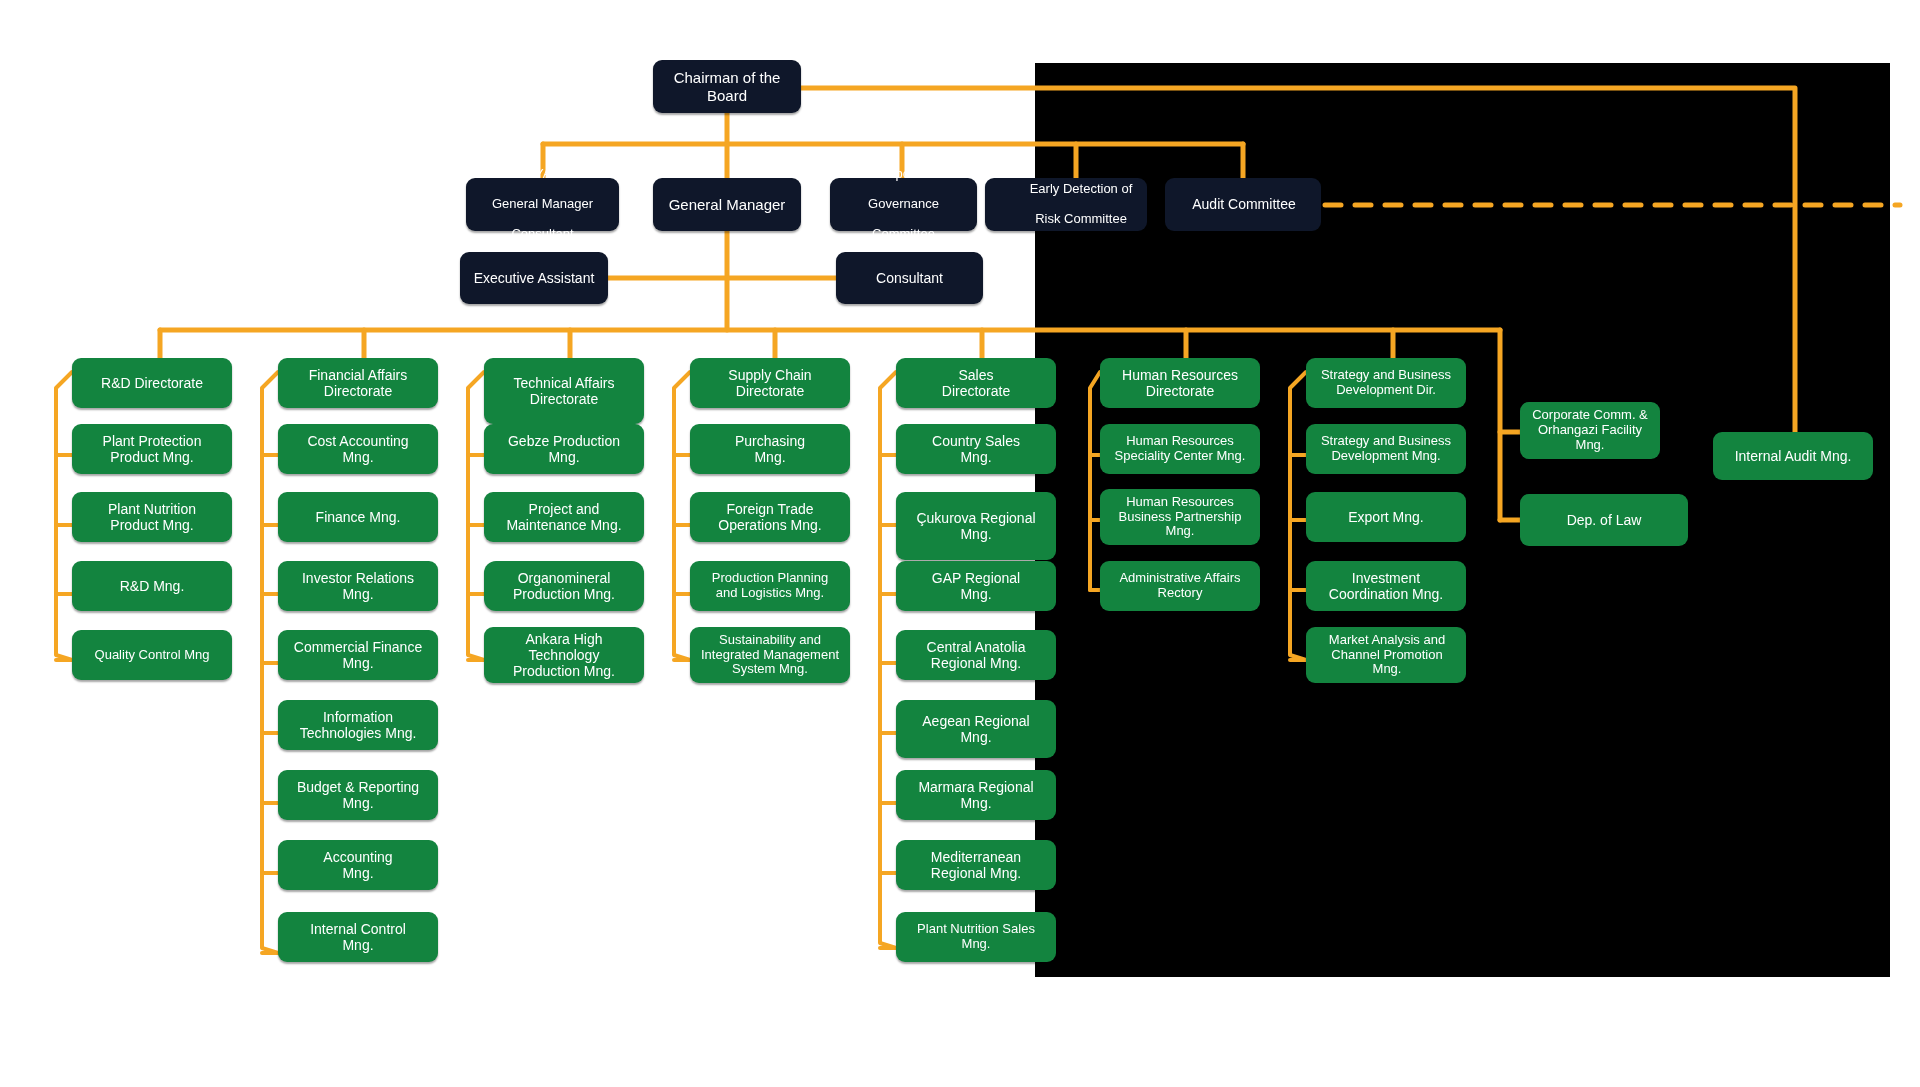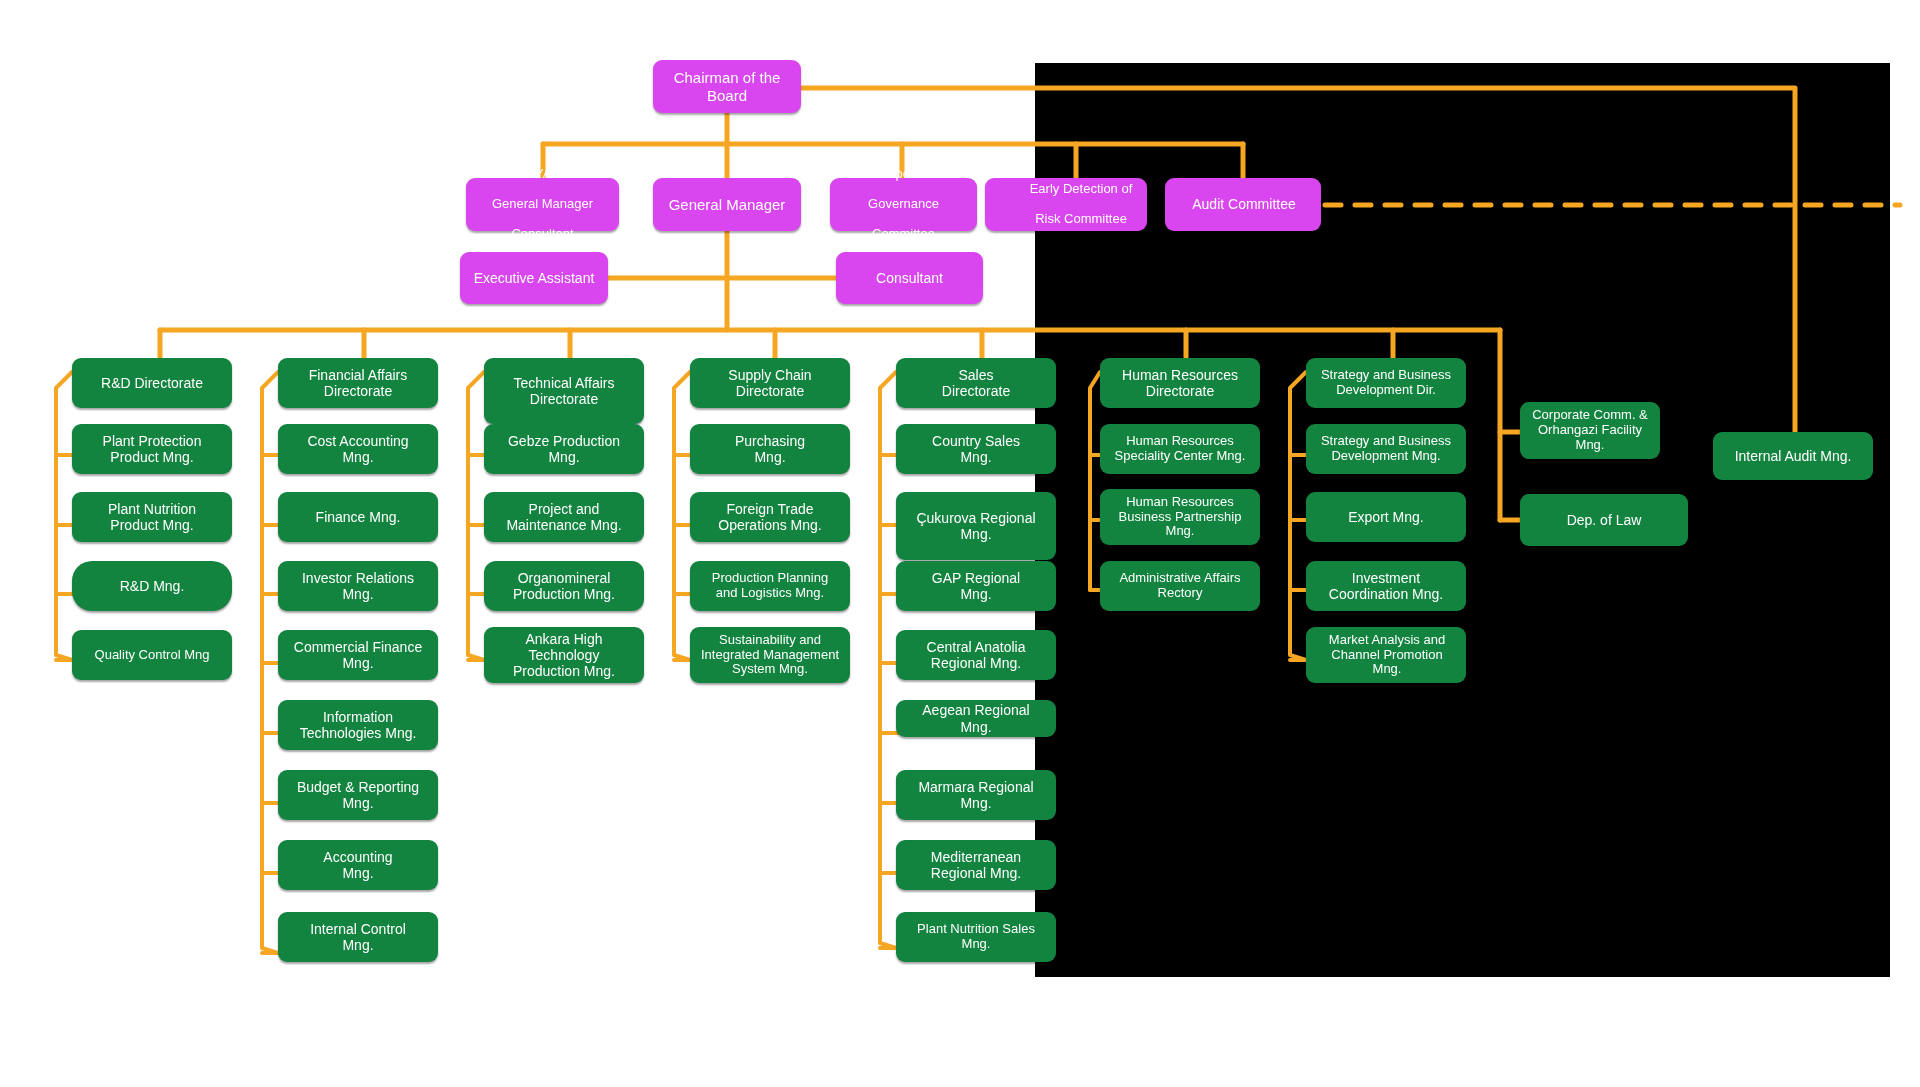--- a/index.html
+++ b/index.html
@@ -11,21 +11,21 @@
 
   
   #connectors{position:absolute;left:0;top:0;width:1920px;height:1087px;z-index:2;
               pointer-events:none;}
 
   .node{position:absolute;z-index:3;border-radius:9px;
         display:flex;align-items:center;justify-content:center;text-align:center;
         color:#ffffff;line-height:1.15;
         box-shadow:0 2px 2px rgba(0,0,0,0.35);
         box-sizing:border-box;padding:3px 6px;}
-  .node.light{background:#d946ef;}
+  .node.light{background:#0f172a;}
   .node.dark{background:#13843f;}
   .node span{display:block;width:100%;}
   .f15{font-size:15px;}
   .f14{font-size:14px;}
   .f13{font-size:13px;}
 </style>
 </head>
 <body>
 
 <div id="black-overlay" style="left:1035px;top:63px;width:855px;height:914px;"></div>
@@ -175,21 +175,21 @@
 <div id="columns-root">
     <div class="node dark f14" style="left: 72px; top: 358px; width: 160px; height: 50px;">
       <span>R&amp;D  Directorate</span>
     </div>
     <div class="node dark f14" style="left: 72px; top: 424px; width: 160px; height: 50px;">
       <span>Plant Protection<br>Product Mng.</span>
     </div>
     <div class="node dark f14" style="left: 72px; top: 492px; width: 160px; height: 50px;">
       <span>Plant Nutrition<br>Product Mng.</span>
     </div>
-    <div class="node dark f14" style="left: 72px; top: 561px; width: 160px; height: 50px; border-radius: 20px;">
+    <div class="node dark f14" style="left: 72px; top: 561px; width: 160px; height: 50px;">
       <span>R&amp;D Mng.</span>
     </div>
     <div class="node dark f13" style="left: 72px; top: 630px; width: 160px; height: 50px;">
       <span>Quality Control Mng</span>
     </div>
     <div class="node dark f14" style="left: 278px; top: 358px; width: 160px; height: 50px;">
       <span>Financial Affairs<br>Directorate</span>
     </div>
     <div class="node dark f14" style="left: 278px; top: 424px; width: 160px; height: 50px;">
       <span>Cost Accounting<br>Mng.</span>
@@ -253,21 +253,21 @@
     </div>
     <div class="node dark f14" style="left: 896px; top: 492px; width: 160px; height: 68px;">
       <span>Çukurova Regional<br>Mng.</span>
     </div>
     <div class="node dark f14" style="left: 896px; top: 561px; width: 160px; height: 50px;">
       <span>GAP Regional<br>Mng.</span>
     </div>
     <div class="node dark f14" style="left: 896px; top: 630px; width: 160px; height: 50px;">
       <span>Central Anatolia<br>Regional Mng.</span>
     </div>
-    <div class="node dark f14" style="left: 896px; top: 700px; width: 160px; height: 37px;">
+    <div class="node dark f14" style="left: 896px; top: 700px; width: 160px; height: 58px;">
       <span>Aegean Regional<br>Mng.</span>
     </div>
     <div class="node dark f14" style="left: 896px; top: 770px; width: 160px; height: 50px;">
       <span>Marmara Regional<br>Mng.</span>
     </div>
     <div class="node dark f14" style="left: 896px; top: 840px; width: 160px; height: 50px;">
       <span>Mediterranean<br>Regional Mng.</span>
     </div>
     <div class="node dark f13" style="left: 896px; top: 912px; width: 160px; height: 50px;">
       <span>Plant Nutrition Sales<br>Mng.</span>

